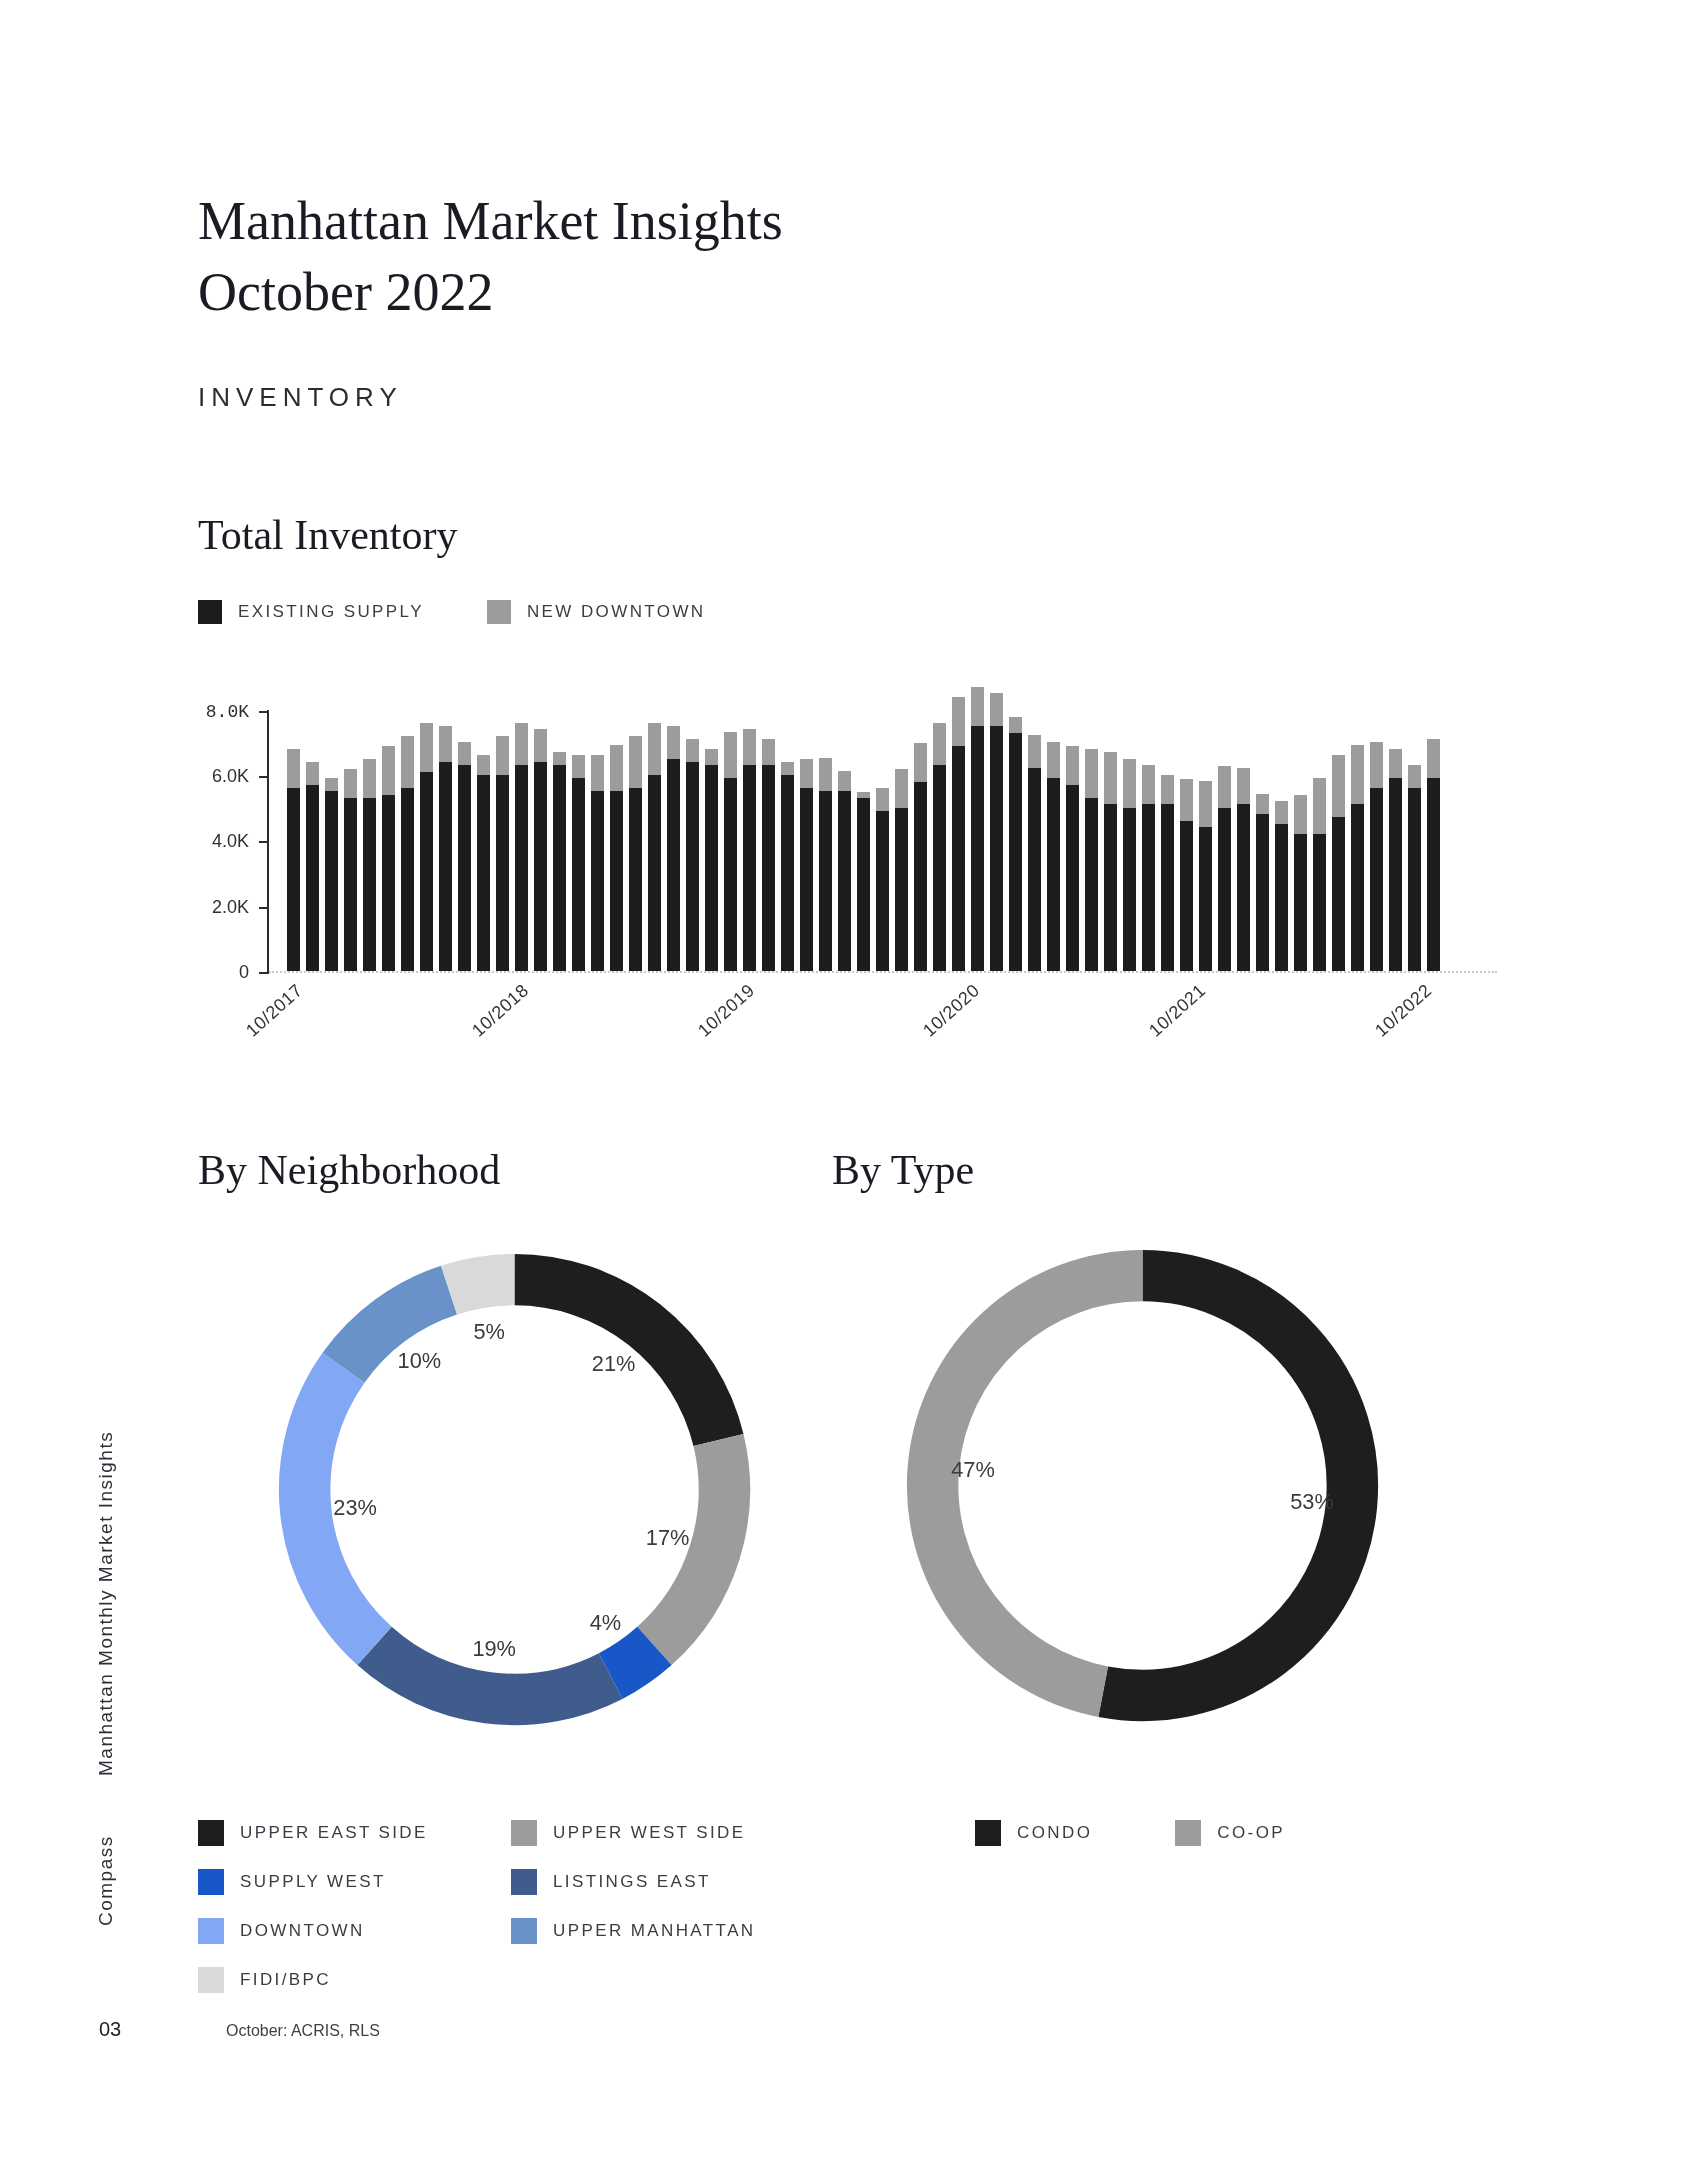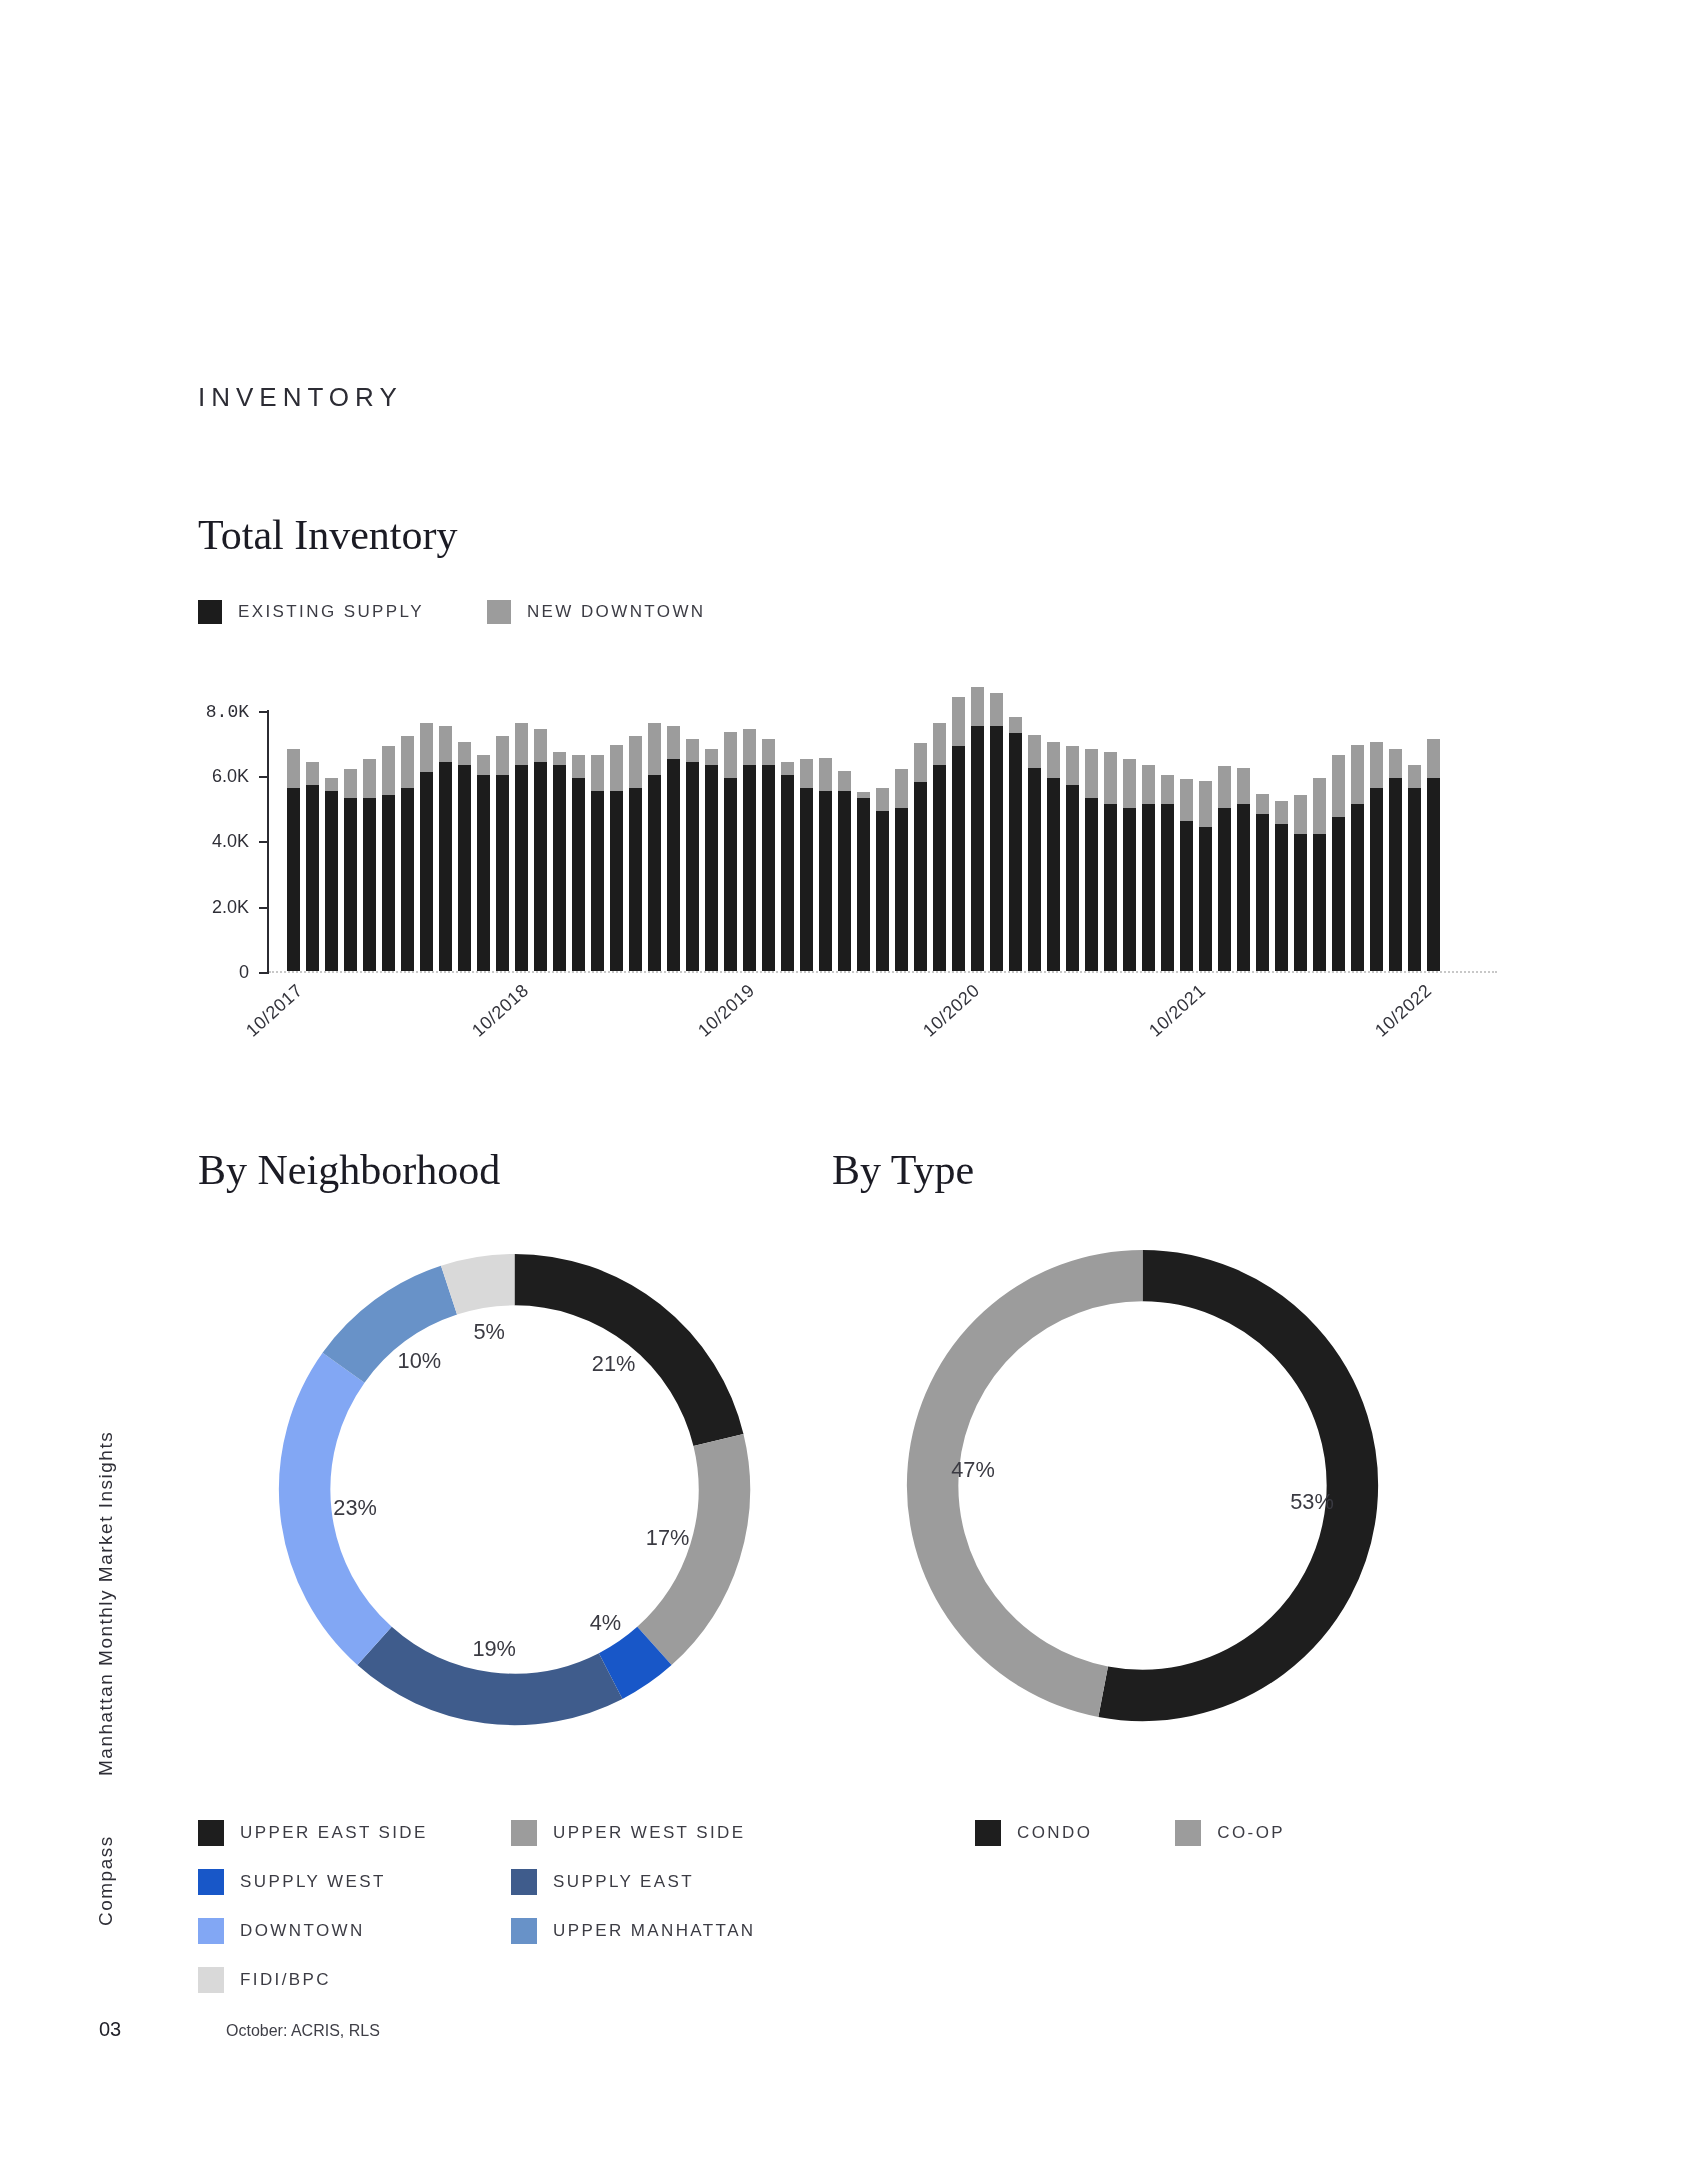--- a/index.html
+++ b/index.html
@@ -106,20 +106,24 @@
   .sources {
     position: absolute; left: 226px; top: 2022px;
     font-size: 16px; color: #3f3f47;
   }
 </style>
 </head>
 <body>
 
 <div class="page">
 
+  <div class="page-title">
+    <div>Manhattan Market Insights</div>
+    <div>October 2022</div>
+  </div>
 
   <div class="section-label">INVENTORY</div>
 
   <div class="chart-title" id="total-inventory-title">Total Inventory</div>
 
   <div class="bar-legend">
     <div class="legend-item">
       <span class="swatch" style="background: rgb(28, 28, 28);"></span>
       <span class="lg-label">EXISTING SUPPLY</span>
     </div>
@@ -433,21 +437,21 @@
       <div class="legend-item">
         <span class="swatch" style="background: rgb(156, 156, 156);"></span>
         <span class="lg-label">UPPER WEST SIDE</span>
       </div>
       <div class="legend-item">
         <span class="swatch" style="background: rgb(24, 87, 200);"></span>
         <span class="lg-label">SUPPLY WEST</span>
       </div>
       <div class="legend-item">
         <span class="swatch" style="background: rgb(63, 92, 140);"></span>
-        <span class="lg-label">SUPPLY EAST</span>
+        <span class="lg-label">LISTINGS EAST</span>
       </div>
       <div class="legend-item">
         <span class="swatch" style="background: rgb(130, 167, 244);"></span>
         <span class="lg-label">DOWNTOWN</span>
       </div>
       <div class="legend-item">
         <span class="swatch" style="background: rgb(104, 146, 200);"></span>
         <span class="lg-label">UPPER MANHATTAN</span>
       </div>
       <div class="legend-item">

